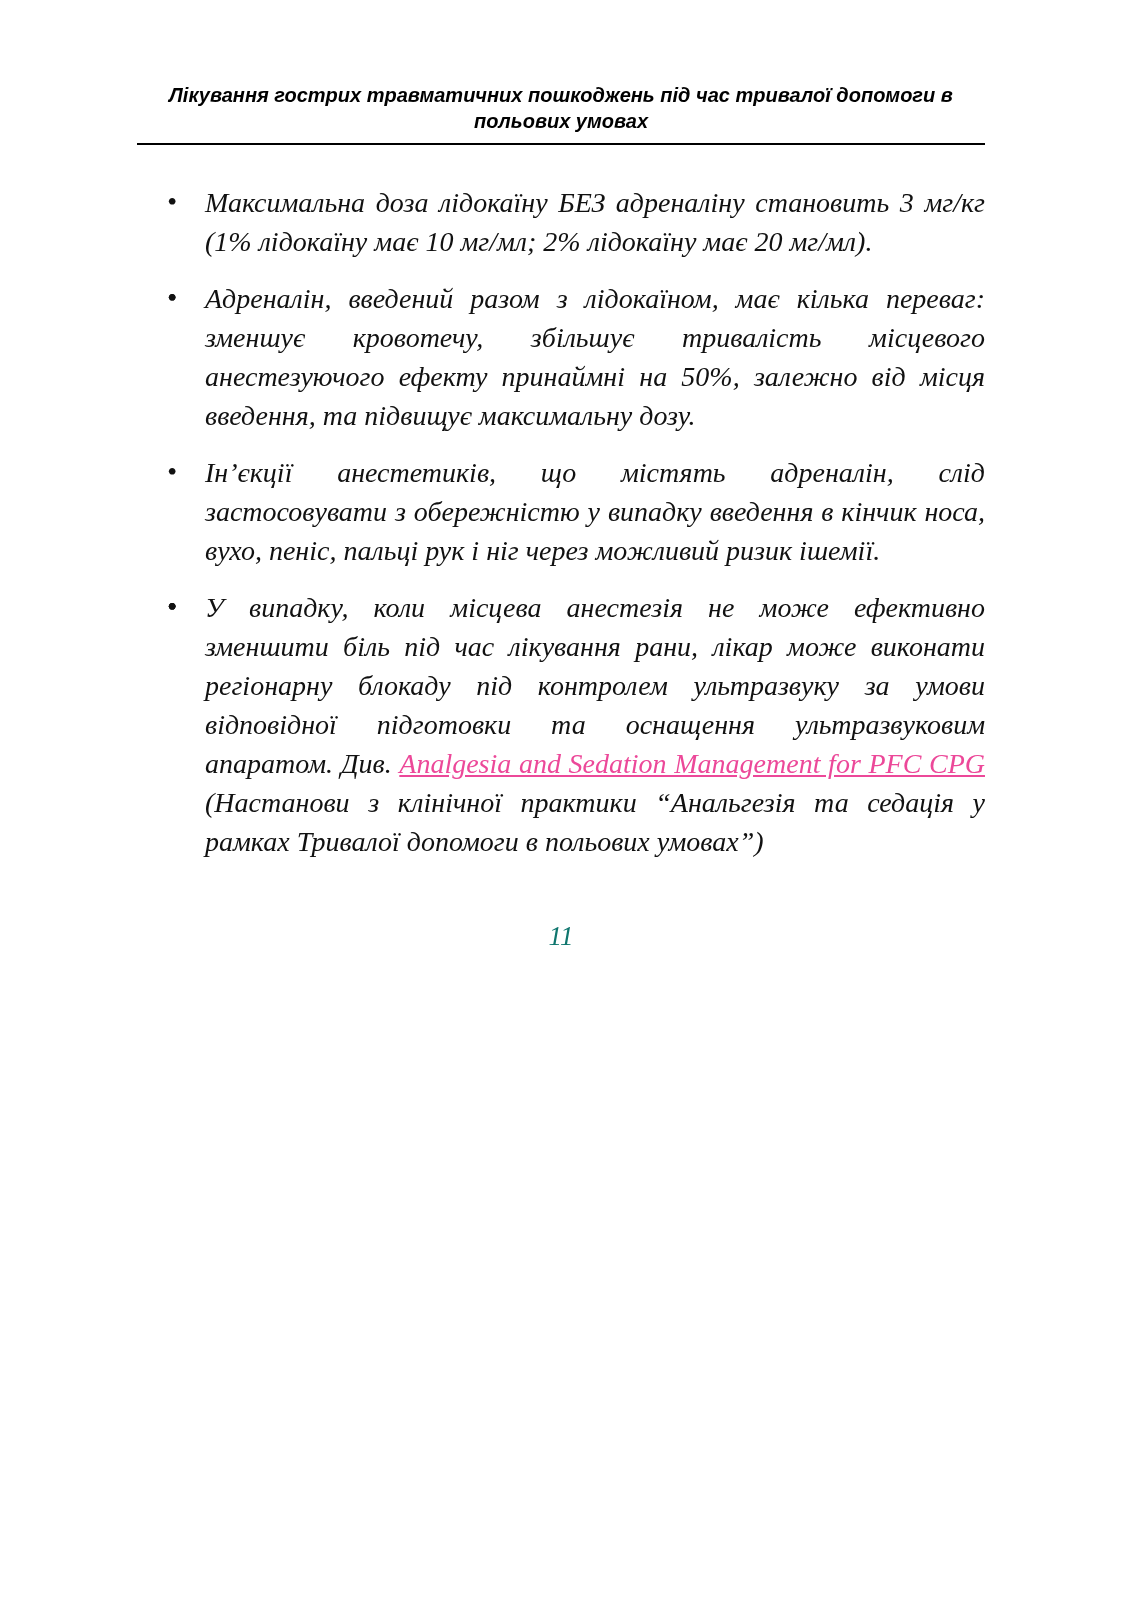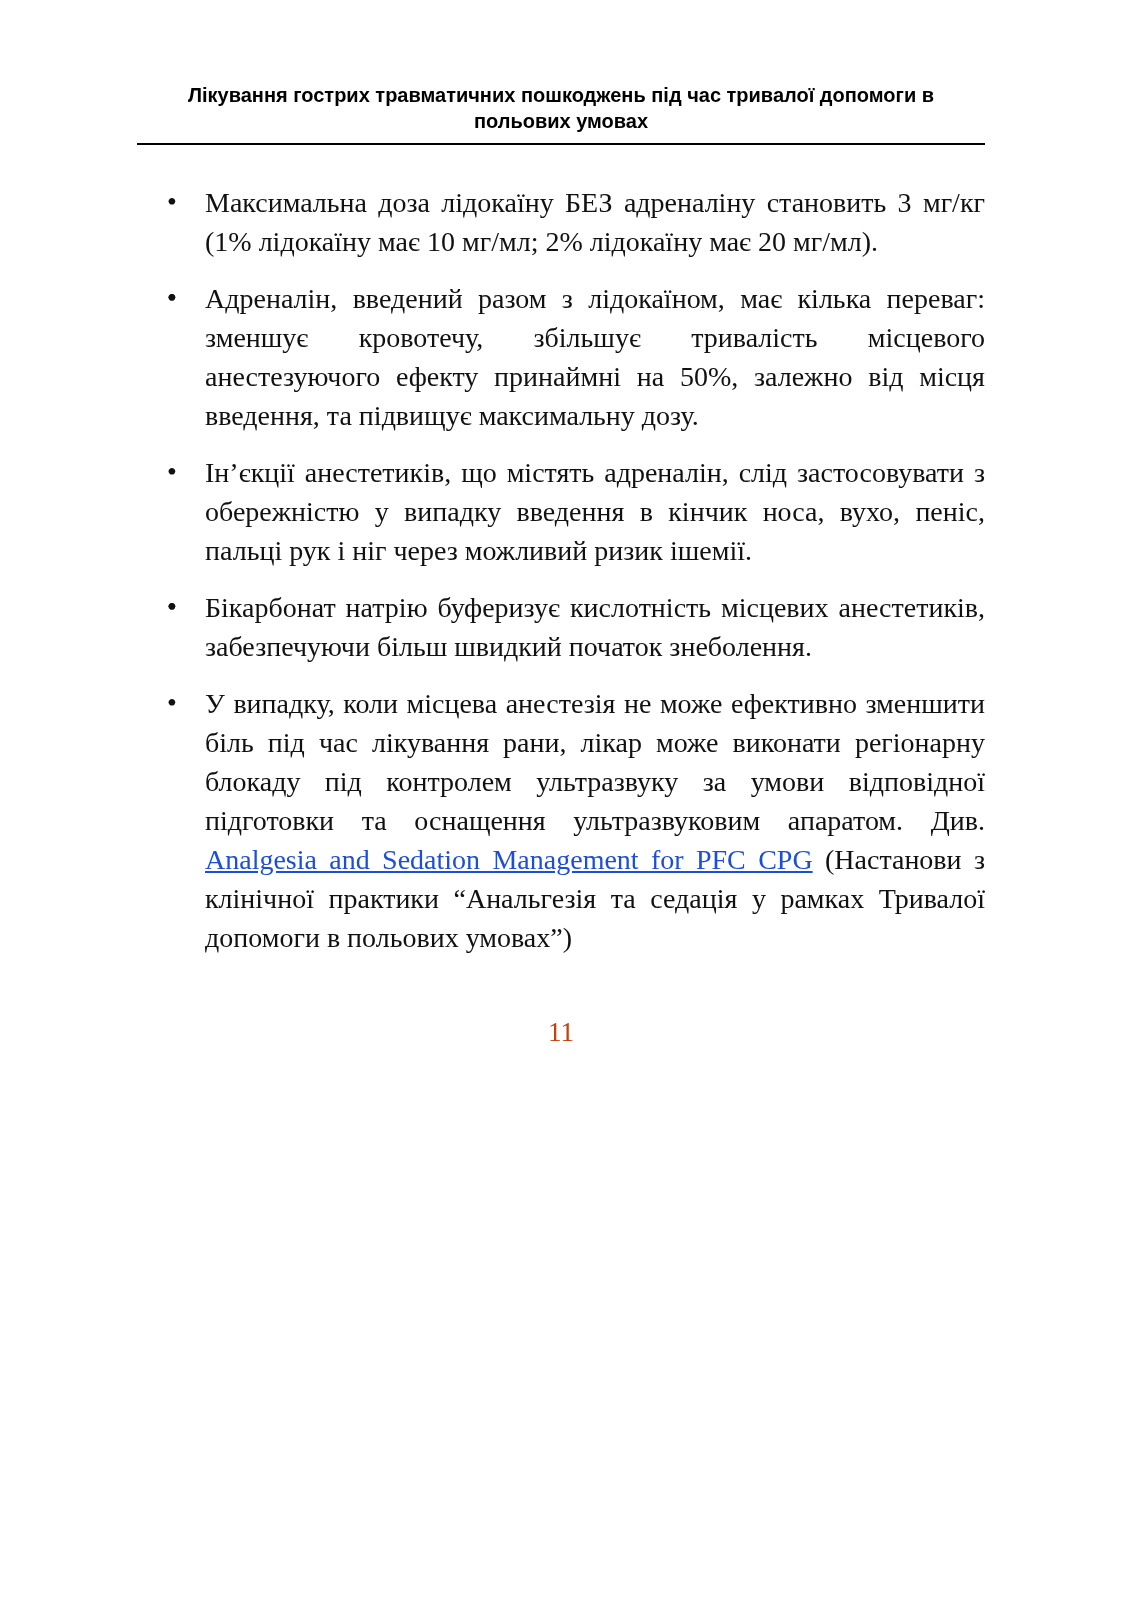--- a/index.html
+++ b/index.html
@@ -14,20 +14,21 @@
     font-family: "Liberation Serif", serif;
     color: #111111;
   }
   .page {
     box-sizing: border-box;
     width: 1142px;
     height: 1615px;
     padding: 82px 157px 0 137px;
     display: flex;
     flex-direction: column;
+    font-style: italic;
   }
   .doc-header {
     font-family: "Liberation Sans", sans-serif;
     font-weight: bold;
     font-size: 20px;
     line-height: 26px;
     text-align: center;
     color: #000000;
     padding-bottom: 9px;
     border-bottom: 2px solid #000000;
@@ -47,28 +48,28 @@
     color: #111111;
   }
   ul.bullet-list li .marker {
     position: absolute;
     left: 30px;
     top: -1px;
     font-size: 28px;
   }
   .ref-link {
     text-decoration: underline;
-    color: #1d4ed8;
+    color: #ec4899;
     cursor: pointer;
   }
   .page-number {
     text-align: center;
     font-size: 27px;
     margin-top: 42px;
-    color: #c2410c;
+    color: #0f766e;
   }
 </style>
 </head>
 <body>
 
 <div class="page">
 
   <div class="doc-header">Лікування гострих травматичних пошкоджень під час тривалої допомоги в польових умовах</div>
 
   <ul class="bullet-list">
@@ -91,21 +92,20 @@
       <span class="marker">•</span>
       <span>Ін’єкції анестетиків, що містять адреналін, слід застосовувати з обережністю у випадку введення в кінчик носа, вухо, пеніс, пальці рук і ніг через можливий ризик ішемії.</span>
     </li>
 
     <li>
       <span class="marker">•</span>
     </li>
 
     <li>
       <span class="marker">•</span>
-      <span>Бікарбонат натрію буферизує кислотність місцевих анестетиків, забезпечуючи більш швидкий початок знеболення.</span>
     </li>
 
     <li>
       <span class="marker">•</span>
       <span>У випадку, коли місцева анестезія не може ефективно зменшити біль під час лікування рани, лікар може виконати регіонарну блокаду під контролем ультразвуку за умови відповідної підготовки та оснащення ультразвуковим апаратом. Див. </span><span class="ref-link">Analgesia and Sedation Management for PFC CPG</span><span> (Настанови з клінічної практики “Анальгезія та седація у рамках Тривалої допомоги в польових умовах”)</span>
     </li>
 
   </ul>
 
   <div class="page-number">11</div>

